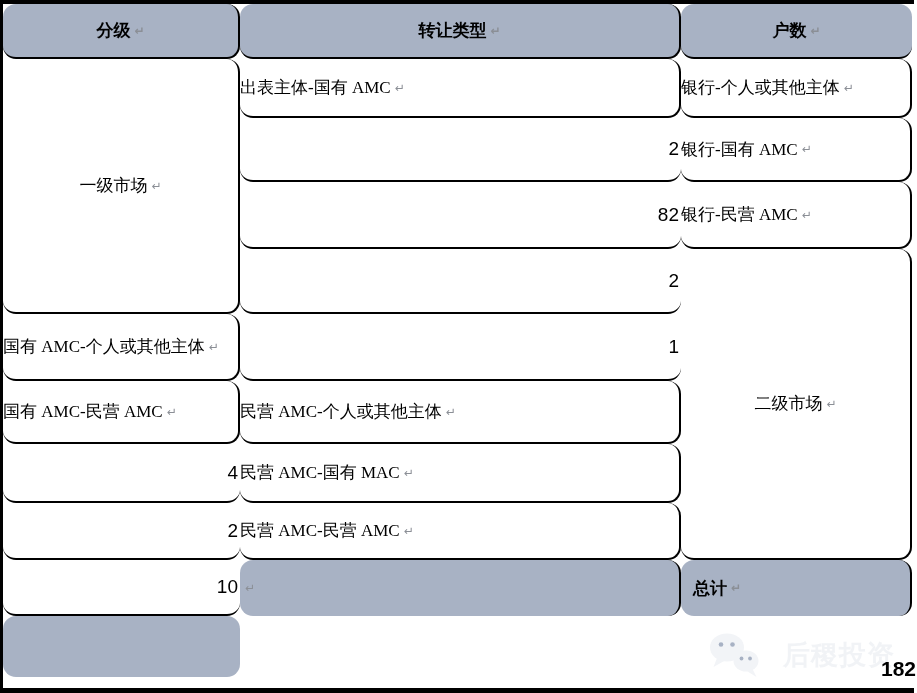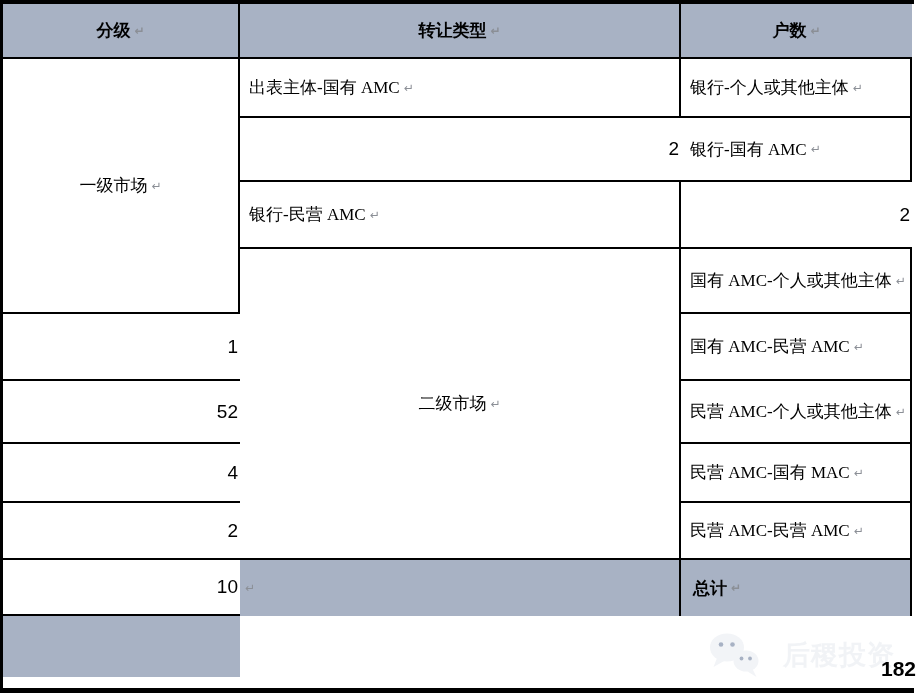--- a/index.html
+++ b/index.html
@@ -28,30 +28,31 @@
     background: #ffffff;
   }
   .c {
     box-sizing: border-box;
     border-right: 2px solid #000;
     border-bottom: 2px solid #000;
     display: flex;
     align-items: center;
     font-size: 17px;
     overflow: hidden;
+    border-radius: 13px;
   }
   .nr { border-right: none; }
   .nb { border-bottom: none; }
   .hc {
     background: #a8b2c4;
     font-weight: bold;
     justify-content: center;
   }
   .gl { justify-content: center; }
-  .tc { padding-left: 9px; }
+  .tc { }
   .nc {
     justify-content: flex-end;
     padding-right: 2px;
     font-family: "Liberation Sans", "DejaVu Sans", sans-serif;
     font-size: 19px;
   }
   .to { background: #a8b2c4; }
   .to-first { padding-left: 5px; }
   .to-label { padding-left: 12px; font-weight: bold; text-align: right; }
   .pmark {
@@ -121,20 +122,23 @@
       <span class="pmark">↵</span>
     </div>
     <div class="c nc nr">
       <span>2</span>
     </div>
 
     <div class="c tc">
       <span>银行-国有 AMC</span>
       <span class="pmark">↵</span>
     </div>
+    <div class="c nc nr">
+      <span>82</span>
+    </div>
 
     <div class="c tc">
       <span>银行-民营 AMC</span>
       <span class="pmark">↵</span>
     </div>
     <div class="c nc nr">
       <span>2</span>
     </div>
 
     <div class="c gl" style="grid-row: span 5;">
@@ -146,23 +150,20 @@
       <span>国有 AMC-个人或其他主体</span>
       <span class="pmark">↵</span>
     </div>
     <div class="c nc nr">
       <span>1</span>
     </div>
 
     <div class="c tc">
       <span>国有 AMC-民营 AMC</span>
       <span class="pmark">↵</span>
-    </div>
-    <div class="c nc nr">
-      <span>52</span>
     </div>
 
     <div class="c tc">
       <span>民营 AMC-个人或其他主体</span>
       <span class="pmark">↵</span>
     </div>
     <div class="c nc nr">
       <span>4</span>
     </div>
 

